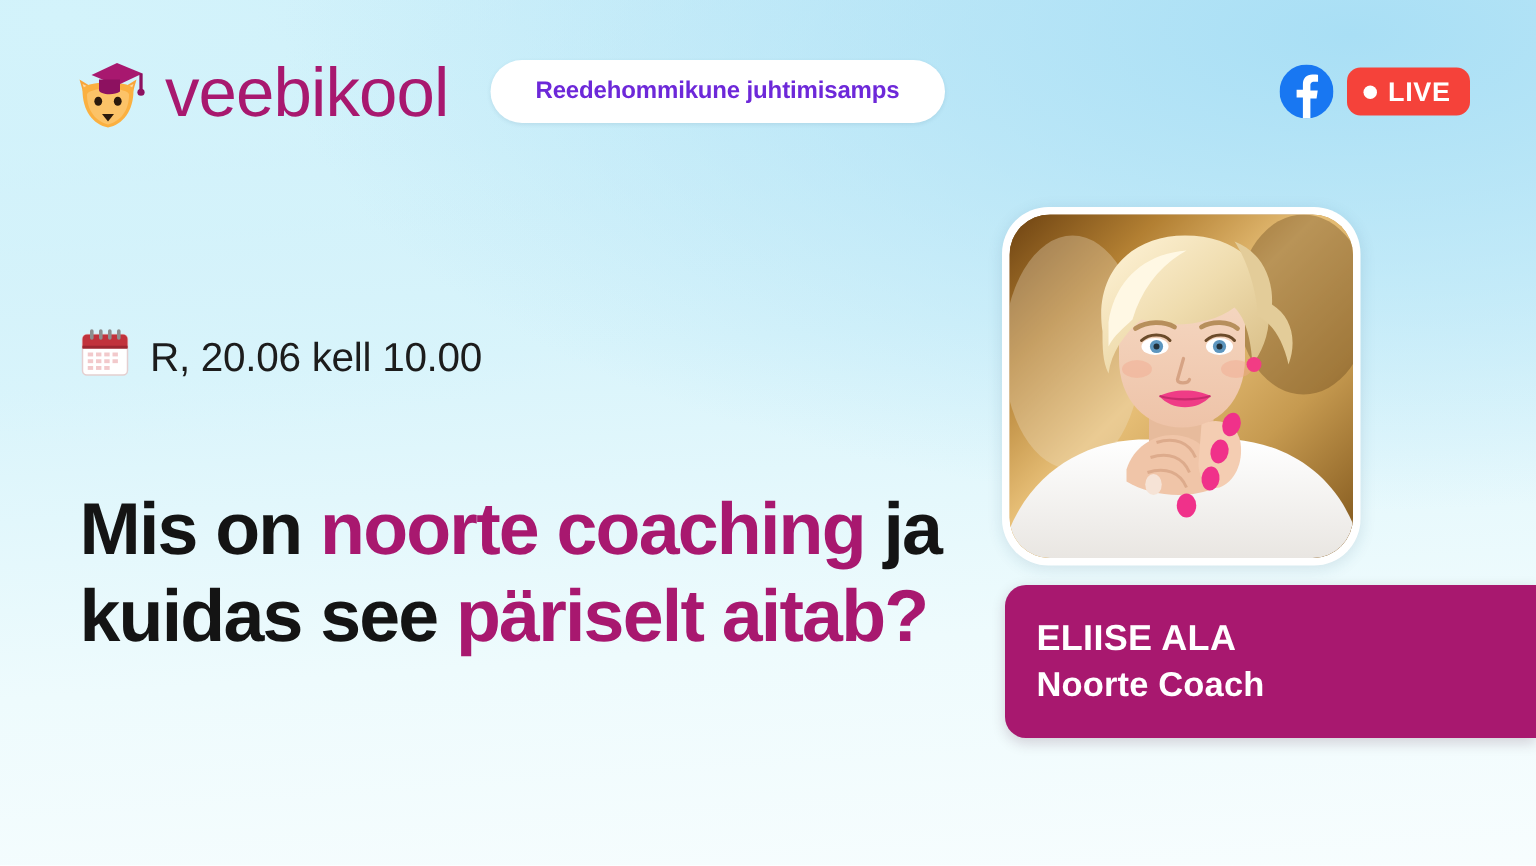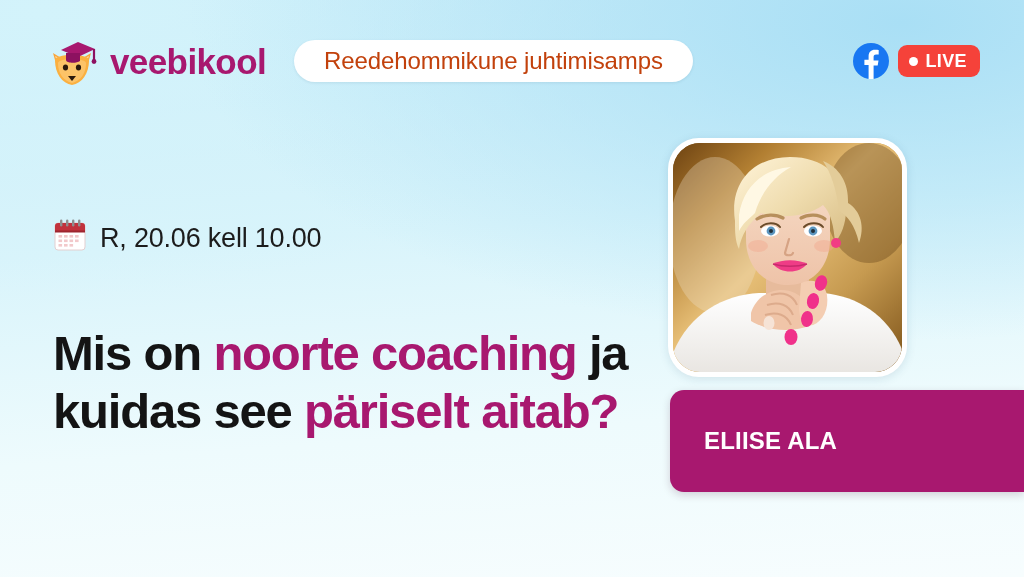--- a/index.html
+++ b/index.html
@@ -44,43 +44,43 @@
   }
 
   .fox-logo {
     width: 56px;
     height: 56px;
     display: block;
     flex: 0 0 auto;
   }
 
   .wordmark {
-    font-size: 35px;
-    font-weight: bold;
+    font-size: 46px;
+    font-weight: normal;
     letter-spacing: -0.6px;
     color: #a8186f;
     line-height: 1;
     white-space: nowrap;
   }
 
   .topic-pill {
     margin-left: 28px;
     background: #ffffff;
     border-radius: 22px;
     height: 42px;
     display: flex;
     align-items: center;
     padding: 0 30px;
     box-shadow: 0 1px 3px rgba(20,70,100,0.10);
   }
 
   .topic-pill-label {
-    font-size: 24px;
-    font-weight: normal;
-    color: #c2410c;
+    font-size: 16px;
+    font-weight: bold;
+    color: #6d28d9;
     white-space: nowrap;
     letter-spacing: -0.1px;
   }
 
   .header-right {
     margin-left: auto;
     display: flex;
     align-items: center;
     gap: 9px;
   }
@@ -178,21 +178,21 @@
     left: 670px;
     top: 390px;
     right: 0;
     height: 102px;
     background: #a8186f;
     border-radius: 14px 0 0 14px;
     box-shadow: 0 3px 9px rgba(60,10,45,0.18);
     display: flex;
     flex-direction: column;
     justify-content: center;
-    padding-left: 34px;
+    padding-left: 21px;
     box-sizing: border-box;
   }
   .speaker-name {
     color: #ffffff;
     font-size: 24px;
     font-weight: bold;
     letter-spacing: 0.2px;
     line-height: 1.26;
   }
   .speaker-role {
@@ -361,15 +361,16 @@
         <ellipse cx="140" cy="158" rx="6" ry="8" fill="#f0318a" transform="rotate(12 140 158)"></ellipse>
         <ellipse cx="134" cy="176" rx="6" ry="8" fill="#f0318a" transform="rotate(6 134 176)"></ellipse>
         <ellipse cx="118" cy="194" rx="6.5" ry="8" fill="#f0318a"></ellipse>
         <ellipse cx="96" cy="180" rx="5.5" ry="7" fill="#f6e3d6"></ellipse>
       </svg>
     </div>
   </div>
 
   <div class="name-card">
     <span class="speaker-name">ELIISE ALA</span>
+    <span class="speaker-role">Noorte Coach</span>
   </div>
 
 </div>
 
 </body></html>

